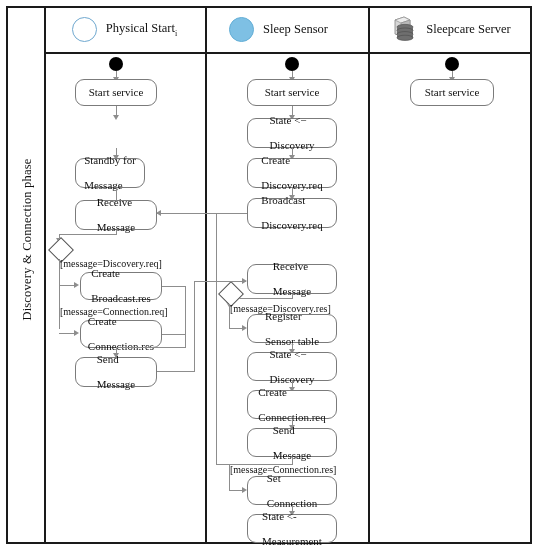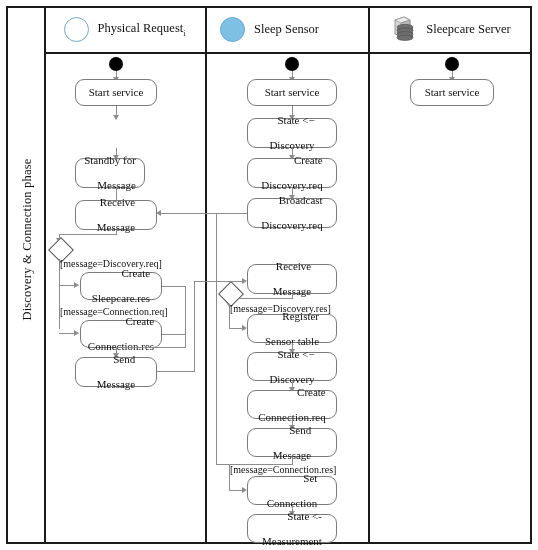--- a/index.html
+++ b/index.html
@@ -21,21 +21,21 @@
 
   
   .lane-title{position:absolute;display:flex;align-items:center;justify-content:center;gap:9px;
     font-size:12.5px;color:#111;white-space:nowrap;}
   .ico-circle-open{width:25px;height:25px;border-radius:50%;border:1.6px solid #6fa8cf;background:#fff;box-sizing:border-box;}
   .ico-circle-fill{width:25px;height:25px;border-radius:50%;background:#7ec0e4;border:1.4px solid #63aed6;box-sizing:border-box;}
   .ico-server{position:relative;width:28px;height:28px;}
 
   
   .node{position:absolute;border:1.2px solid #7b7b7b;border-radius:9px;background:#fff;
-    display:flex;align-items:center;justify-content:center;text-align:right;
+    display:flex;align-items:center;justify-content:center;text-align:left;
     font-size:11px;line-height:12.5px;color:#111;box-sizing:border-box;padding:12px 3px;}
   .node span{display:block;}
 
   
   .initial{position:absolute;width:14px;height:14px;border-radius:50%;background:#000;}
 
   
   .diamond{position:absolute;width:26px;height:20px;}
   .diamond:before{content:"";position:absolute;left:0;top:0;width:18px;height:18px;
     border:1.1px solid #555;background:#fff;transform:rotate(45deg) scale(1.02);
@@ -63,25 +63,25 @@
   <div class="vline" style="left:44px;"></div>
   <div class="vline" style="left:205px;"></div>
   <div class="vline" style="left:368px;"></div>
   <div class="hhead" style="left:44px;top:52px;width:488px;"></div>
 
   <div class="phase-label">Discovery &amp; Connection phase</div>
 
   <div class="lane-title" style="left:44px;top:6px;width:161px;height:46px;">
     <span class="ico-circle-open"></span>
     <span>
-      <span>Physical Request</span><sub style="font-size:8px;">i</sub>
+      <span>Physical Start</span><sub style="font-size:8px;">i</sub>
     </span>
   </div>
 
-  <div class="lane-title" style="left:188px;top:6px;width:163px;height:46px;">
+  <div class="lane-title" style="left:197px;top:6px;width:163px;height:46px;">
     <span class="ico-circle-fill"></span>
     <span>Sleep Sensor</span>
   </div>
 
   <div class="lane-title" style="left:368px;top:6px;width:164px;height:46px;">
     <span class="ico-server">
       <svg width="28" height="28" viewBox="0 0 28 28">
         <polygon points="6,5 15,2 21,5 21,19 15,22 6,19" fill="#d7d7d7" stroke="#8f8f8f" stroke-width="0.9"></polygon>
         <polygon points="6,5 15,2 21,5 12,8" fill="#ececec" stroke="#8f8f8f" stroke-width="0.7"></polygon>
         <polygon points="12,8 21,5 21,19 12,22" fill="#b9b9b9" stroke="#8f8f8f" stroke-width="0.7"></polygon>
@@ -131,21 +131,21 @@
 
   <div class="diamond" style="left:48px;top:240px;"></div>
 
   <div class="seg v" style="left:59px;top:259px;height:70px;"></div>
 
   <div class="guard" style="left:60px;top:258px;">[message=Discovery.req]</div>
 
   <div class="seg h" style="left:59px;top:285px;width:18px;"></div>
   <div class="arw right" style="left:74px;top:281.5px;"></div>
   <div class="node" style="left:80px;top:272px;width:82px;height:28px;">
-    <span><span>Create</span><br><span>Sleepcare.res</span></span>
+    <span><span>Create</span><br><span>Broadcast.res</span></span>
   </div>
 
   <div class="guard" style="left:60px;top:306px;">[message=Connection.req]</div>
 
   <div class="seg h" style="left:59px;top:333px;width:18px;"></div>
   <div class="arw right" style="left:74px;top:329.5px;"></div>
   <div class="node" style="left:80px;top:320px;width:82px;height:28px;">
     <span><span>Create</span><br><span>Connection.res</span></span>
   </div>
 

